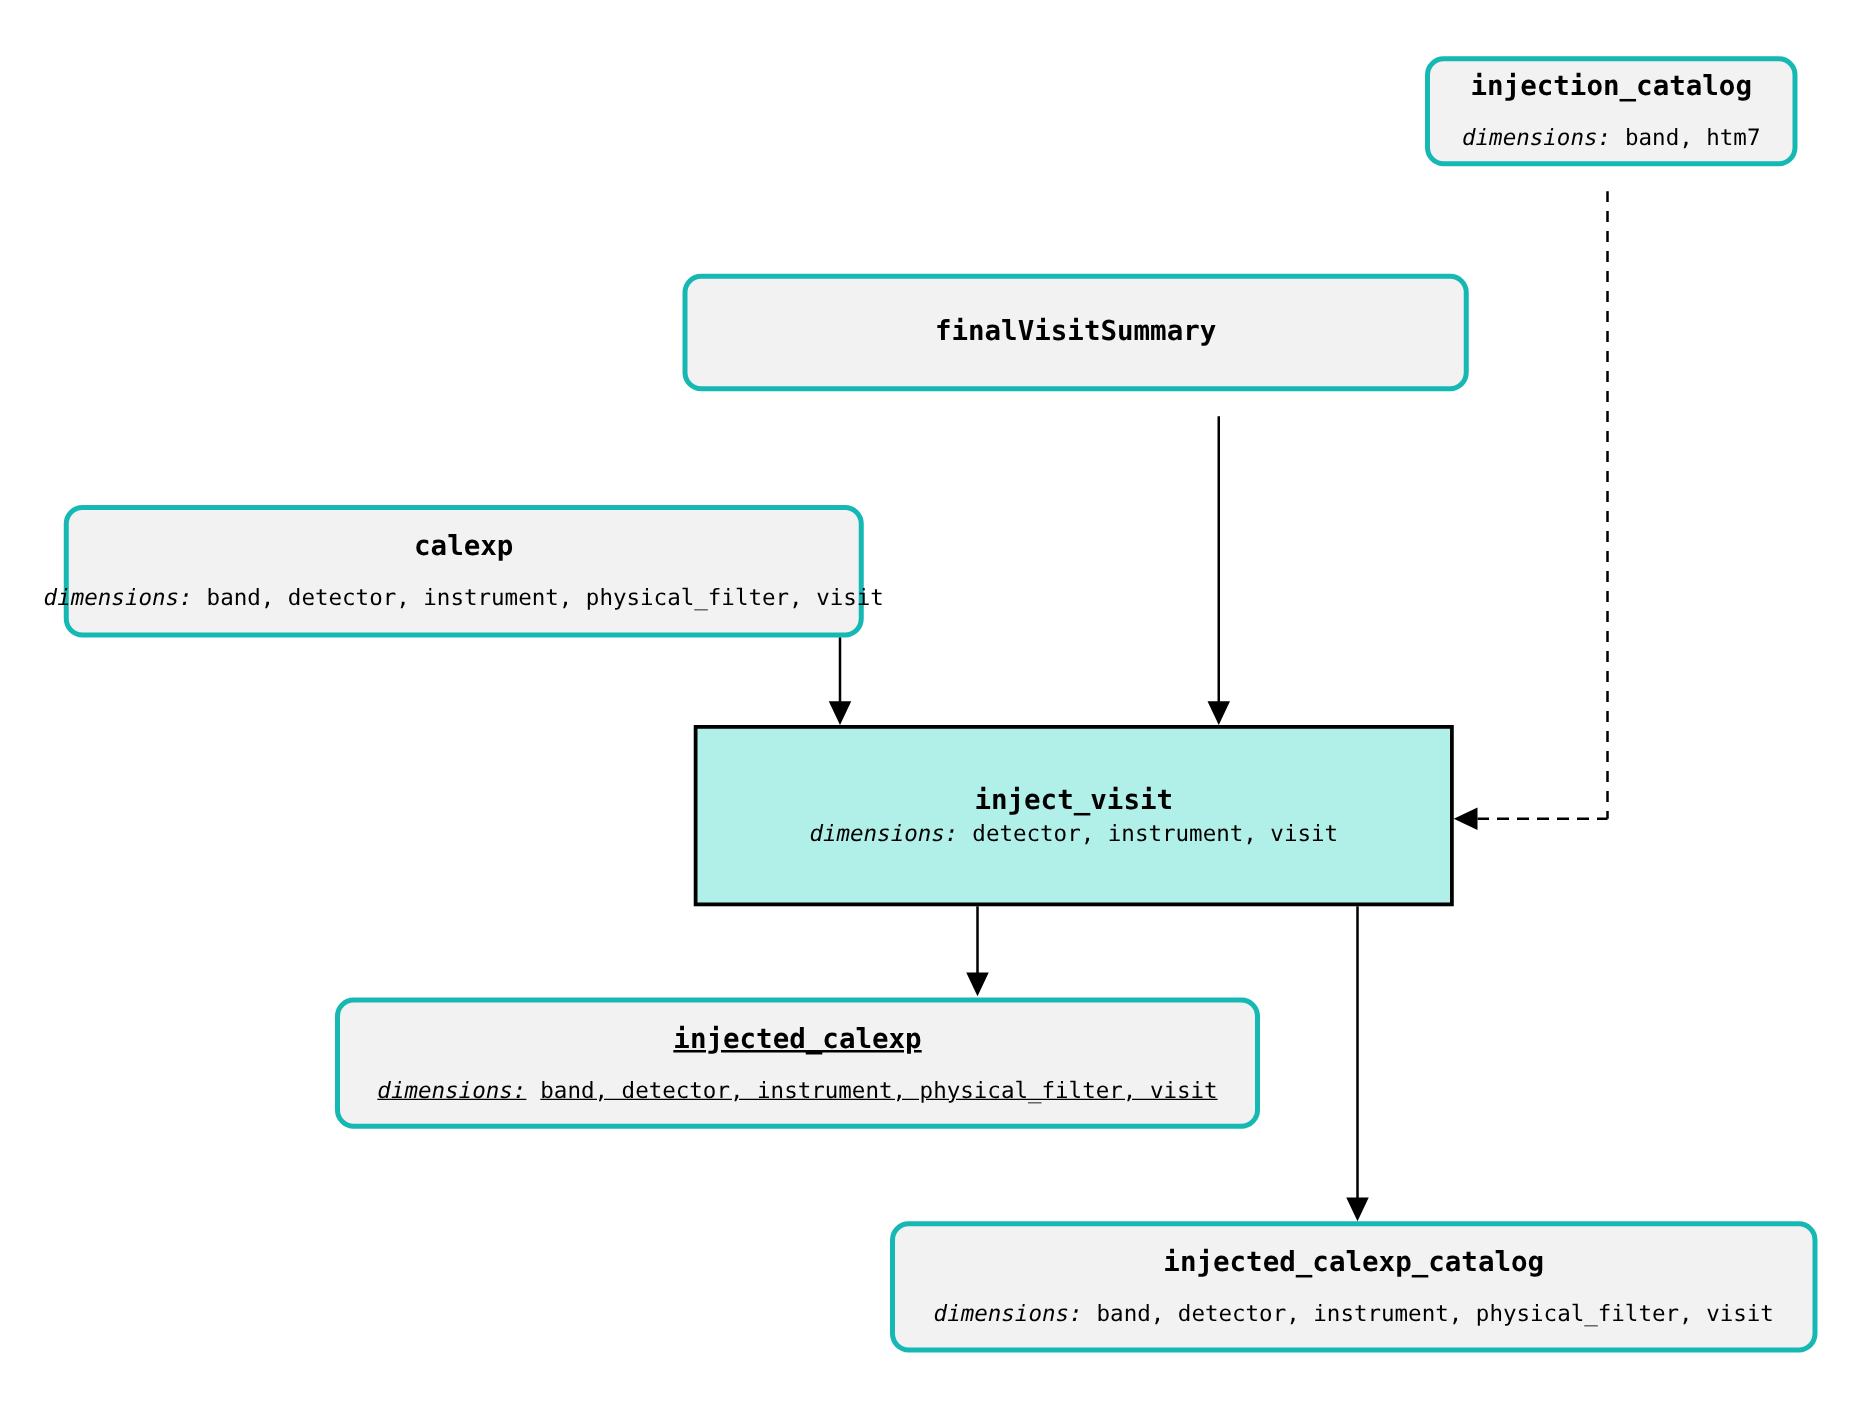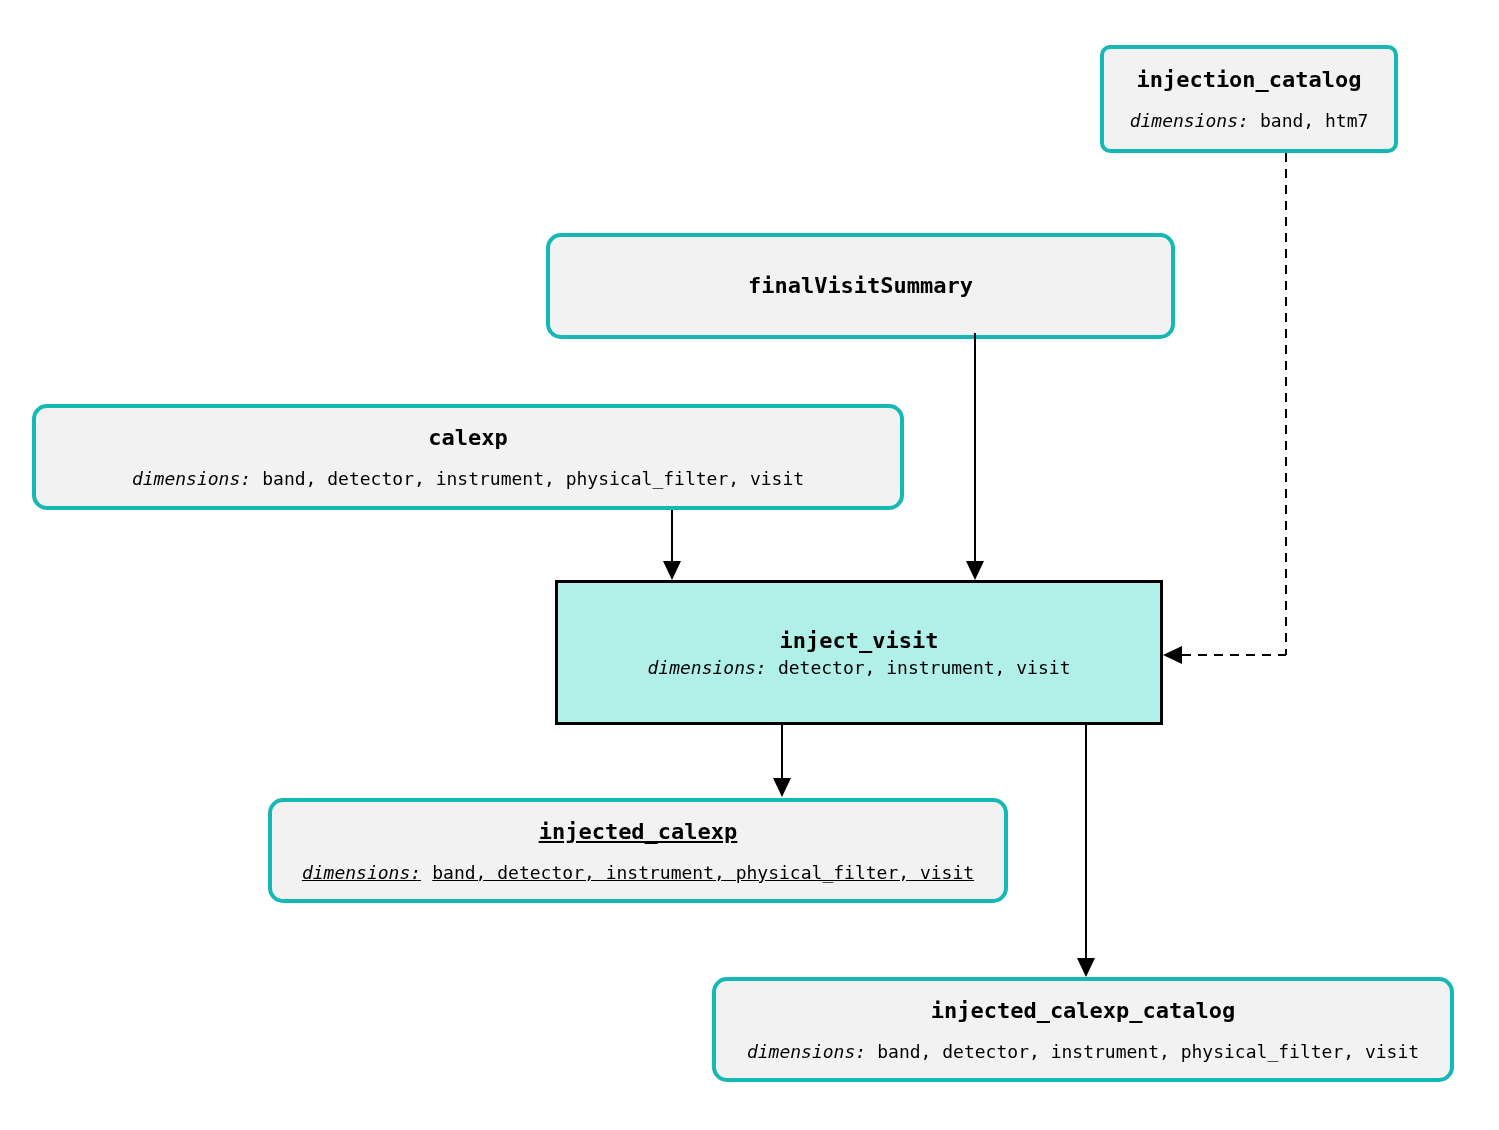--- a/index.html
+++ b/index.html
@@ -44,23 +44,23 @@
   }
   .node-line {
     font-size: 18px;
     line-height: 24px;
     white-space: nowrap;
   }
   .dim-label { font-style: italic; }
   .dim-values { margin-left: 0.62em; }
 
   
-  #node-injection-catalog      { left: 1100px; top: 45px;  width: 298px; height: 108px; border-radius: 10px; }
-  #node-finalVisitSummary      { left: 546px;  top: 233px; width: 629px; height: 106px; text-align: right; }
-  #node-calexp                 { left: 32px;   top: 404px; width: 872px; height: 106px; }
+  #node-injection-catalog      { left: 1140px; top: 45px;  width: 298px; height: 88px; }
+  #node-finalVisitSummary      { left: 546px;  top: 219px; width: 629px; height: 94px; text-align: right; }
+  #node-calexp                 { left: 51px;   top: 404px; width: 640px; height: 106px; }
   #node-inject-visit           { left: 555px;  top: 580px; width: 608px; height: 145px; }
   #node-injected-calexp        { left: 268px;  top: 798px; width: 740px; height: 105px; text-decoration: underline; }
   #node-injected-calexp-catalog{ left: 712px;  top: 977px; width: 742px; height: 105px; }
 
   
   .edge { position: absolute; }
   .vline { width: 2px; background: var(--edge, #000000); }
   .vline-dashed {
     width: 2px;
     background: repeating-linear-gradient(to bottom, var(--edge, #000) 0 9px, transparent 9px 16px);

